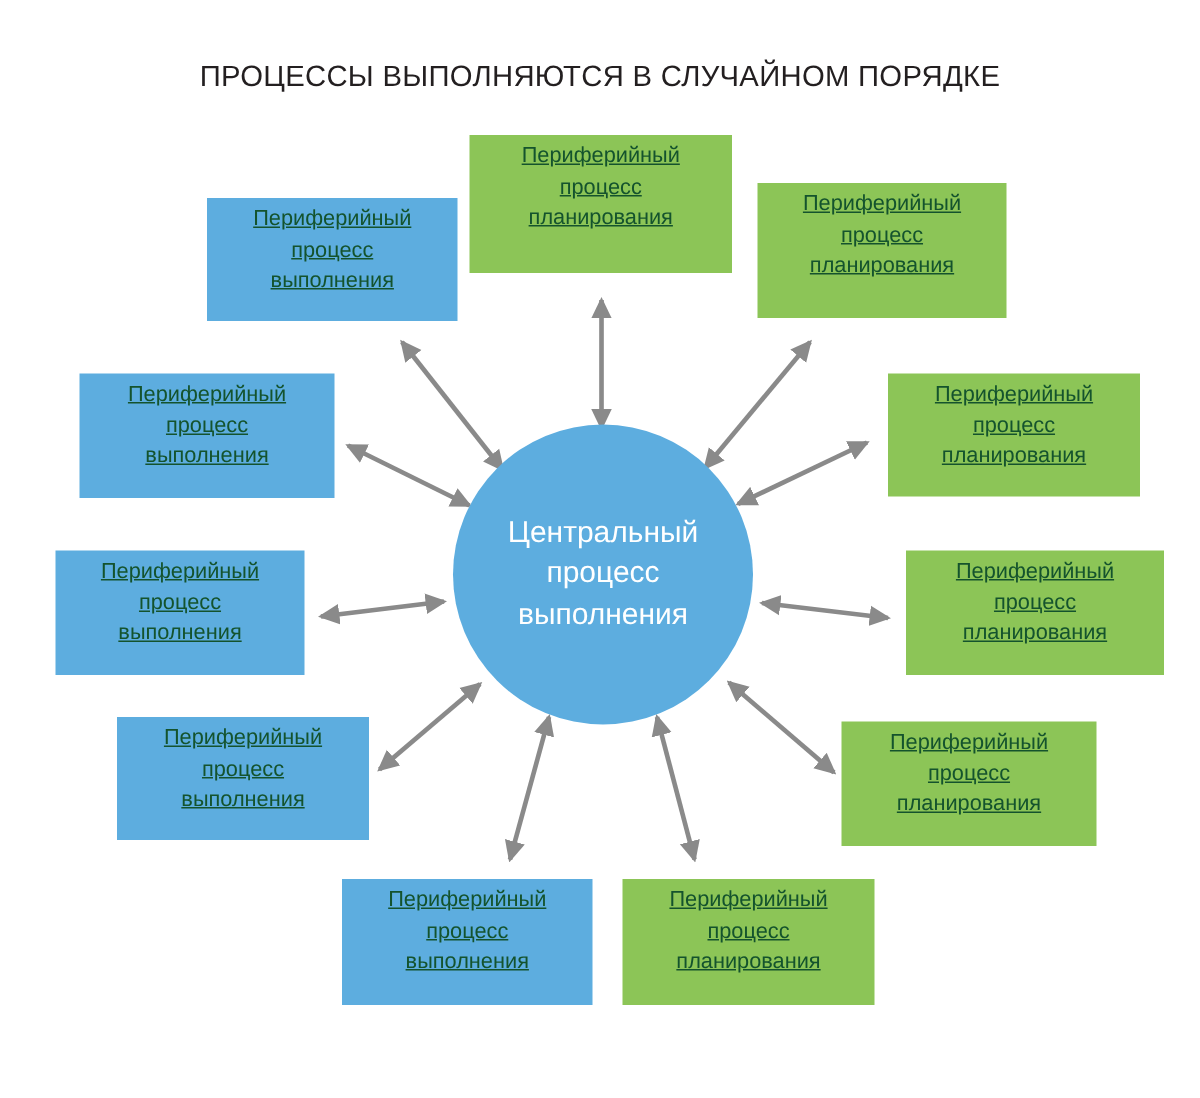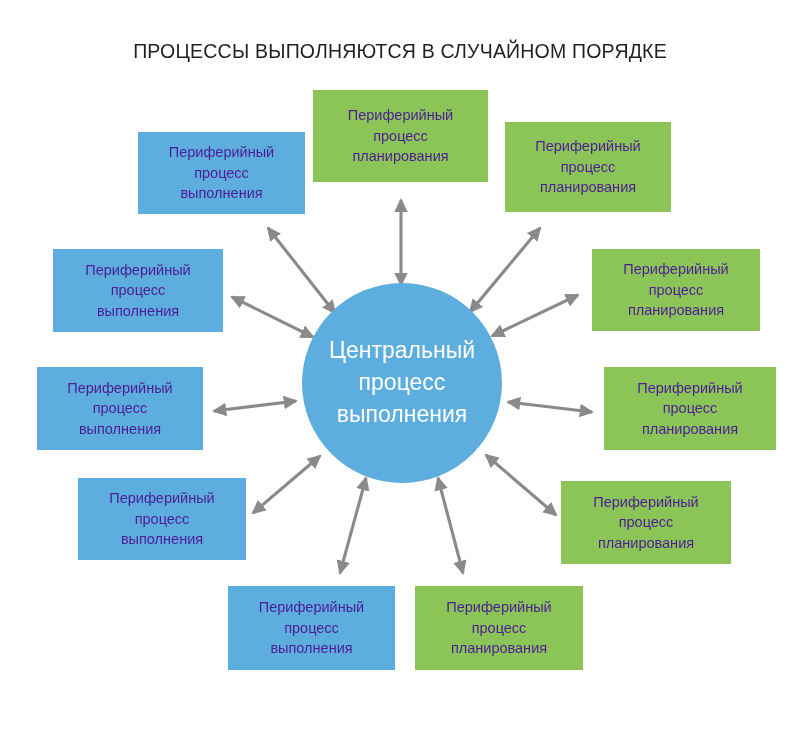--- a/index.html
+++ b/index.html
@@ -34,41 +34,42 @@
     left: 0;
     top: 0;
     width: 800px;
     height: 732px;
     pointer-events: none;
   }
   .node {
     position: absolute;
     box-sizing: border-box;
     display: flex;
-    align-items: center;
+    align-items: flex-start;
     justify-content: center;
     text-align: center;
-    color: #4c1d95;
+    color: #14532d;
     font-size: 14.5px;
     line-height: 1.42;
     padding: 4px 6px;
+    text-decoration: underline;
   }
   .node.blue  { background: #5daddf; }
   .node.green { background: #8cc557; }
   .node-label { display: block; }
   #center-node {
     position: absolute;
     border-radius: 50%;
     background: #5daddf;
     display: flex;
     align-items: center;
     justify-content: center;
     text-align: center;
     color: #ffffff;
-    font-size: 23px;
+    font-size: 20px;
     line-height: 1.38;
   }
 </style>
 </head>
 <body>
 
 <div id="canvas">
 
   <div id="diagram-title">ПРОЦЕССЫ ВЫПОЛНЯЮТСЯ В СЛУЧАЙНОМ ПОРЯДКЕ</div>
 

